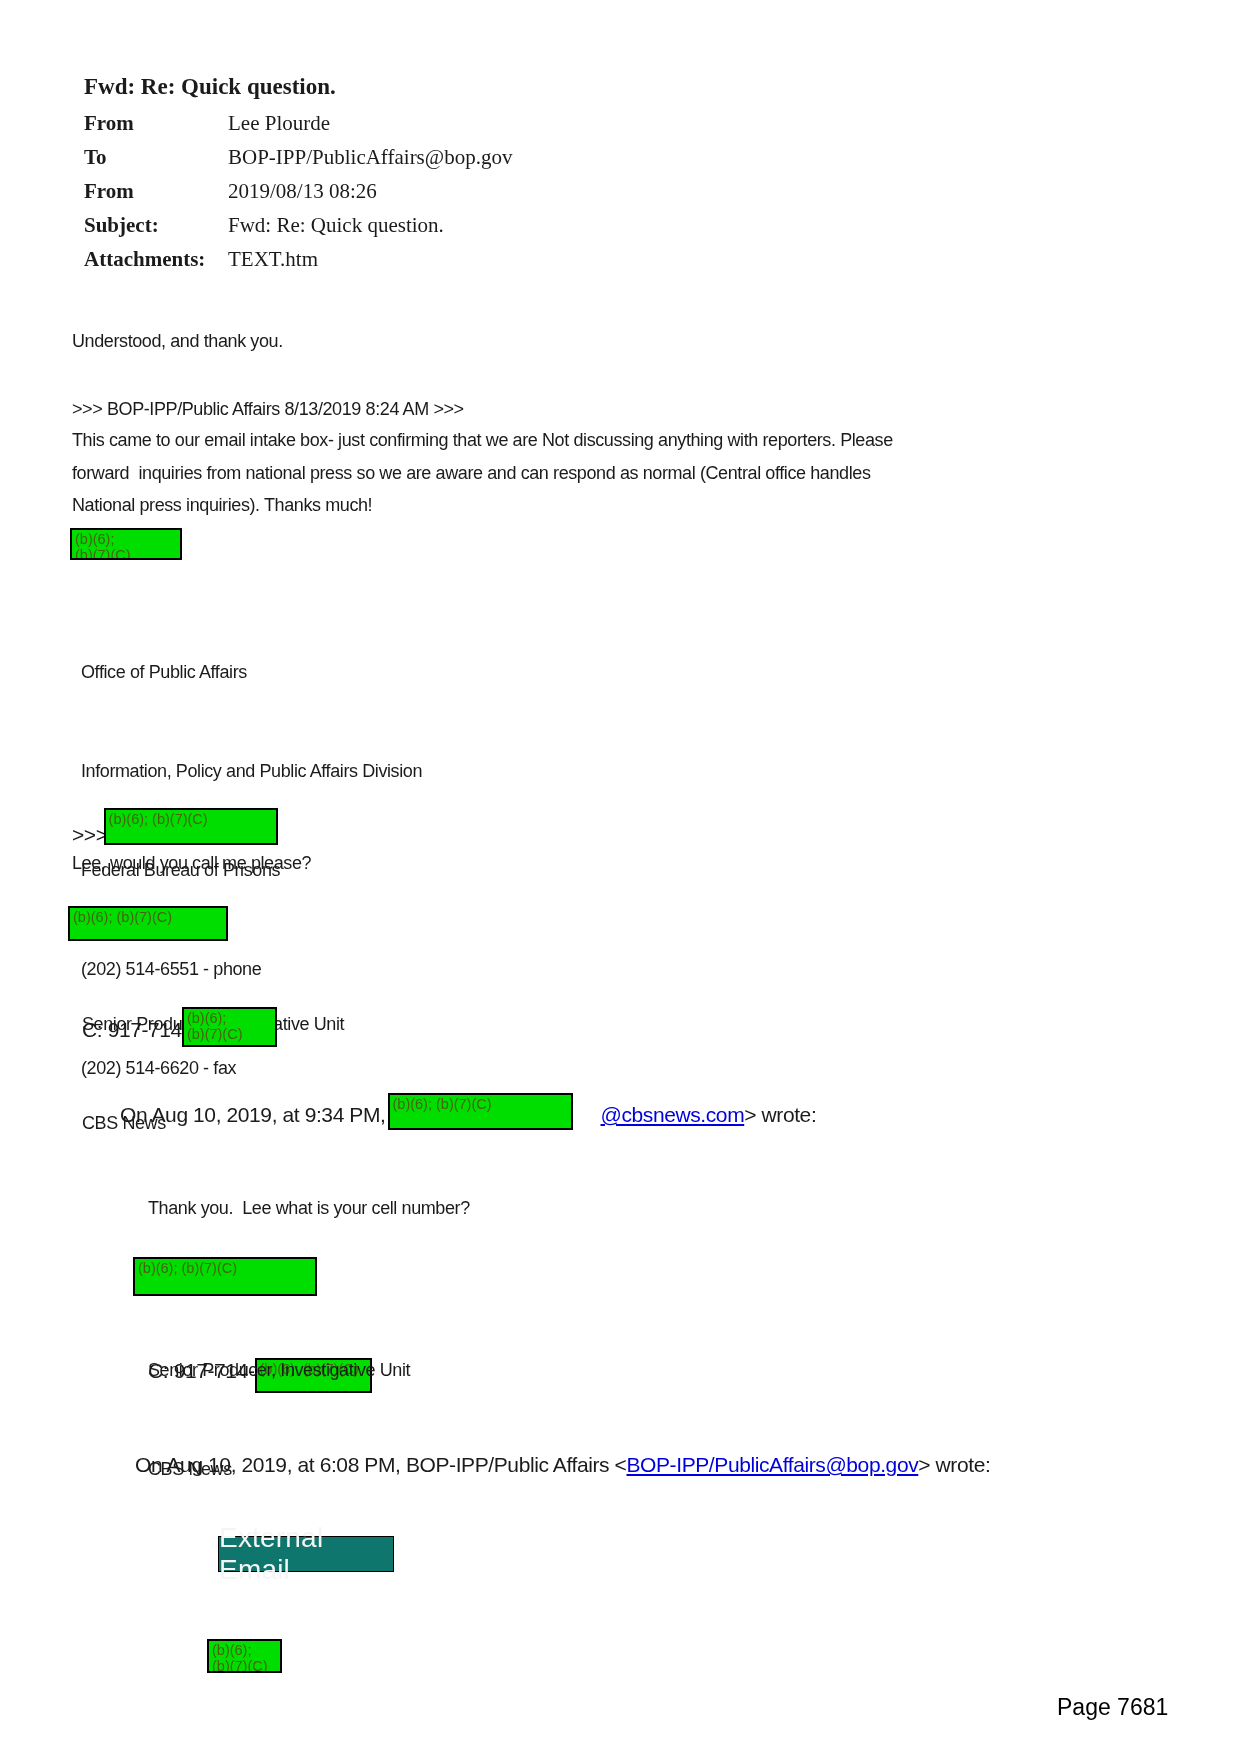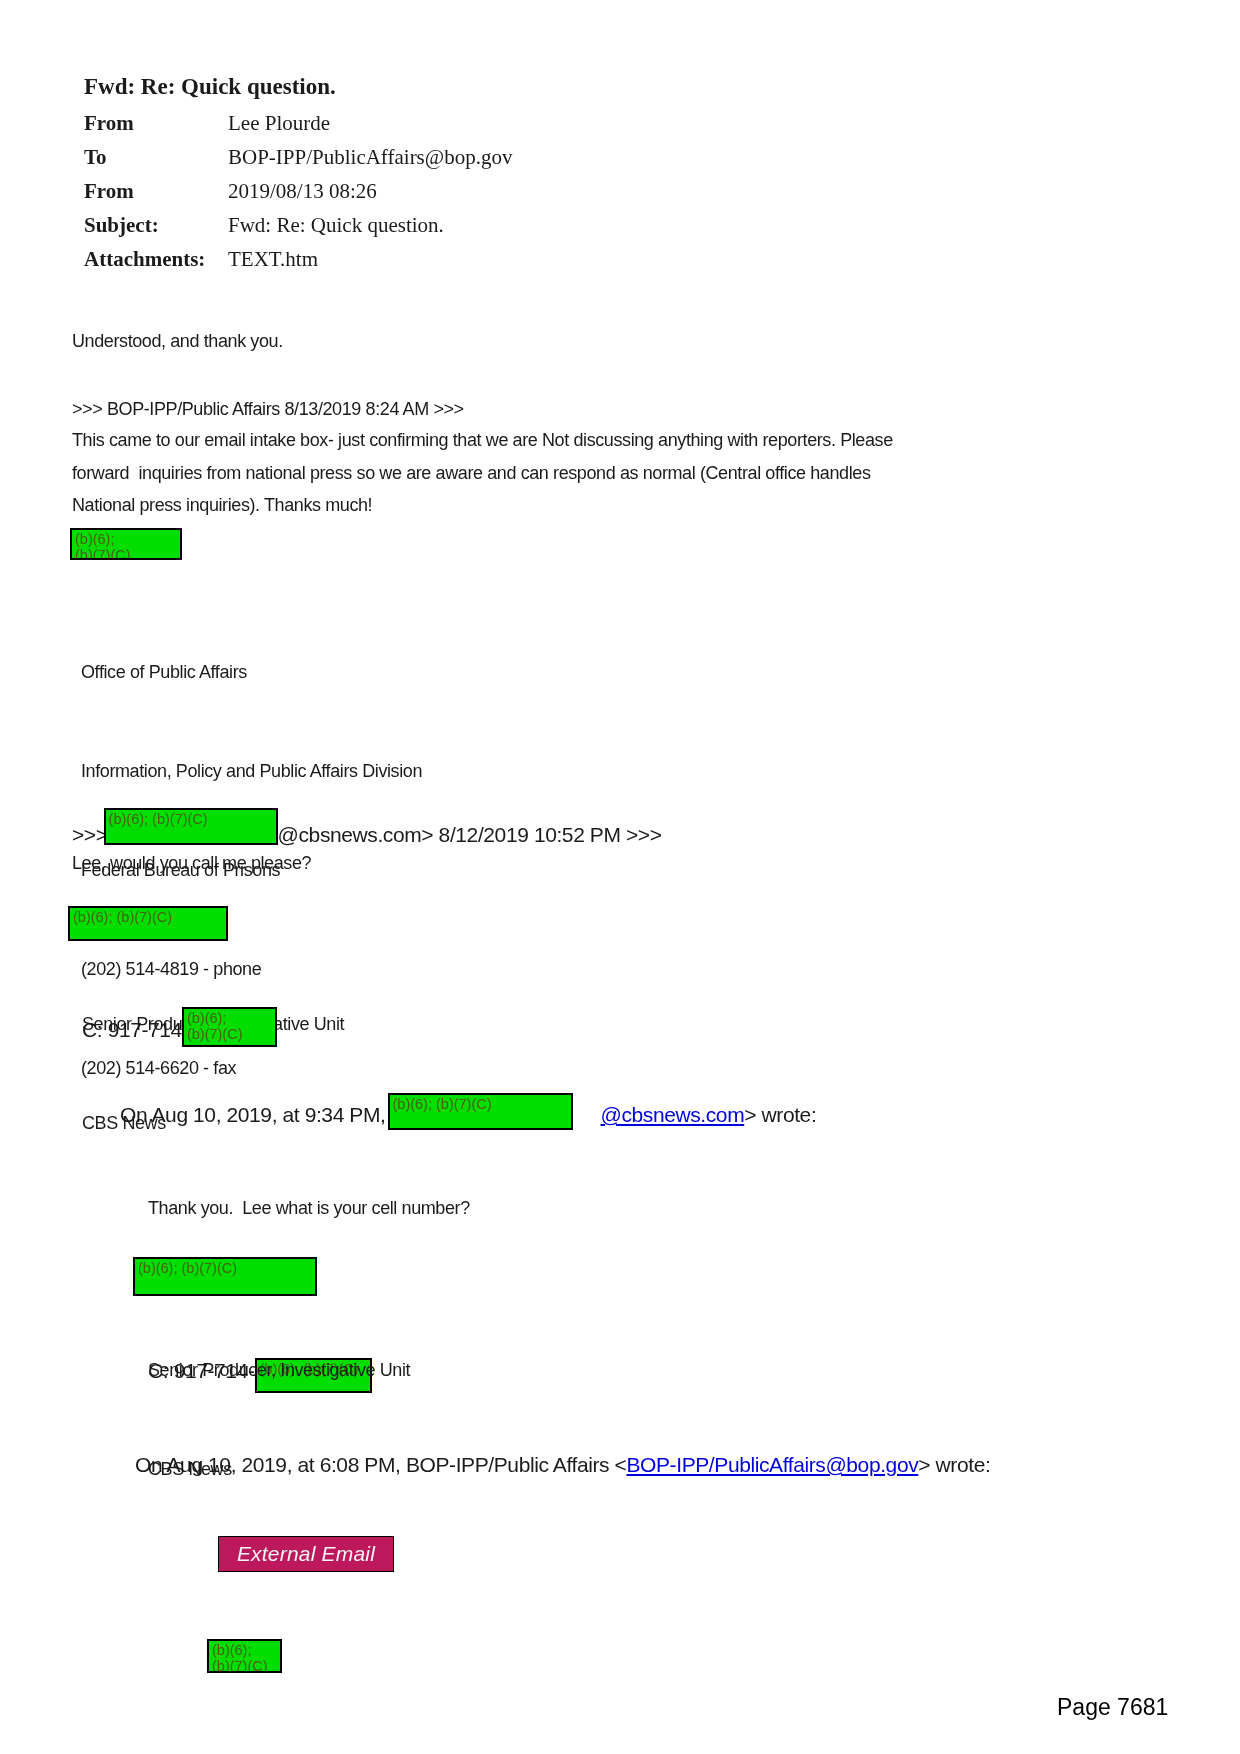--- a/index.html
+++ b/index.html
@@ -42,25 +42,24 @@
     letter-spacing:0;
     padding:1px 3px;
     overflow:hidden;
     white-space:pre-line;
   }
   .redact-inline { position:static; flex:0 0 auto; }
   
   a.lnk { color:#0000dd; text-decoration:underline; }
   .badge {
     position:absolute;
-    background:#be185d; color:#f5f5f5;
+    background:#0f766e; color:#f5f5f5;
     display:flex; align-items:center; justify-content:center;
-    font-size:21px; letter-spacing:0.2px;
+    font-size:28px; letter-spacing:0.2px;
     border:1px solid #000;
-    font-style:italic;
   }
   .pageno {
     position:absolute;
     font-size:23px; letter-spacing:0;
     color:#000000;
   }
 </style>
 </head>
 <body>
 
@@ -100,28 +99,27 @@
 forward  inquiries from national press so we are aware and can respond as normal (Central office handles
 National press inquiries). Thanks much!</div>
 
   <div class="redact" style="left:70px; top:528px; width:112px; height:32px;">(b)(6);
 (b)(7)(C)</div>
 
   <div class="t sig" style="left:81px; top:590px;">
     <div>Office of Public Affairs</div>
     <div>Information, Policy and Public Affairs Division</div>
     <div>Federal Bureau of Prisons</div>
-    <div>(202) 514-4819 - phone</div>
+    <div>(202) 514-6551 - phone</div>
     <div>(202) 514-6620 - fax</div>
   </div>
 
   <div class="row" style="left:72px; top:806px;">
     <span style="margin-top:16px;">&gt;&gt;&gt;</span>
     <span class="redact redact-inline" style="width:174px; height:37px; margin-top:2px; margin-left:-4px;">(b)(6); (b)(7)(C)</span>
-    <span style="margin-top:16px;">@cbsnews.com&gt; 8/12/2019 10:52 PM &gt;&gt;&gt;</span>
   </div>
 
   <div class="t" style="left:72px; top:850px;">Lee, would you call me please?</div>
 
   <div class="redact" style="left:68px; top:906px; width:160px; height:35px;">(b)(6); (b)(7)(C)</div>
 
   <div class="t sig" style="left:82px; top:942px;">
     <div>Senior Producer, Investigative Unit</div>
     <div>CBS News</div>
   </div>

